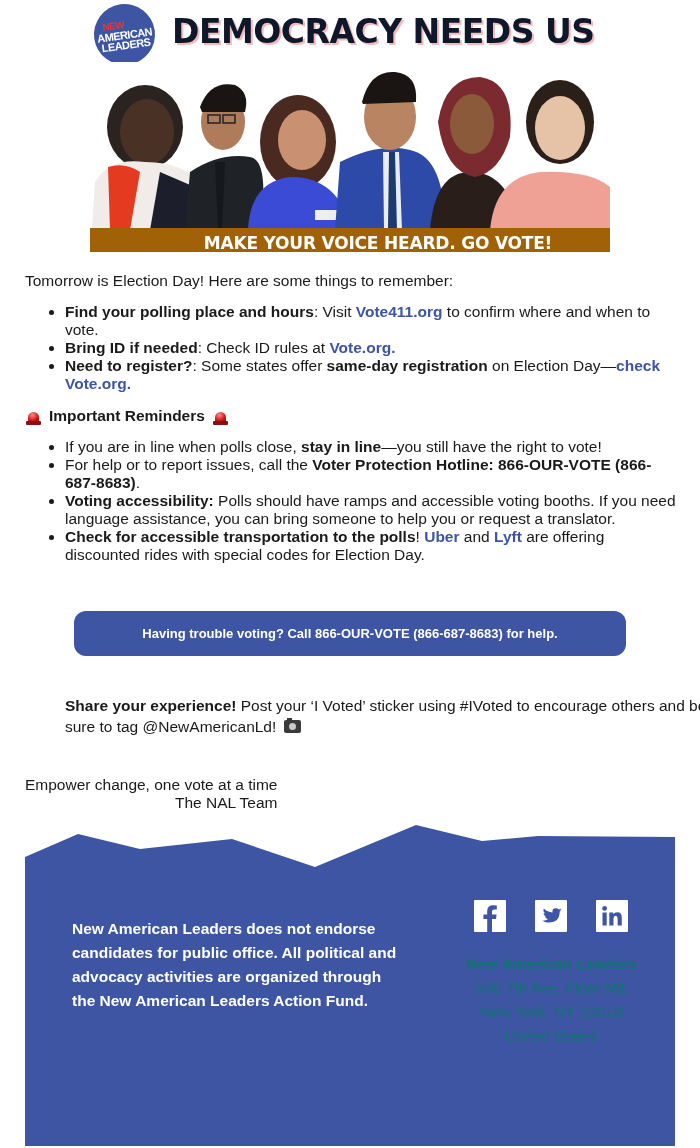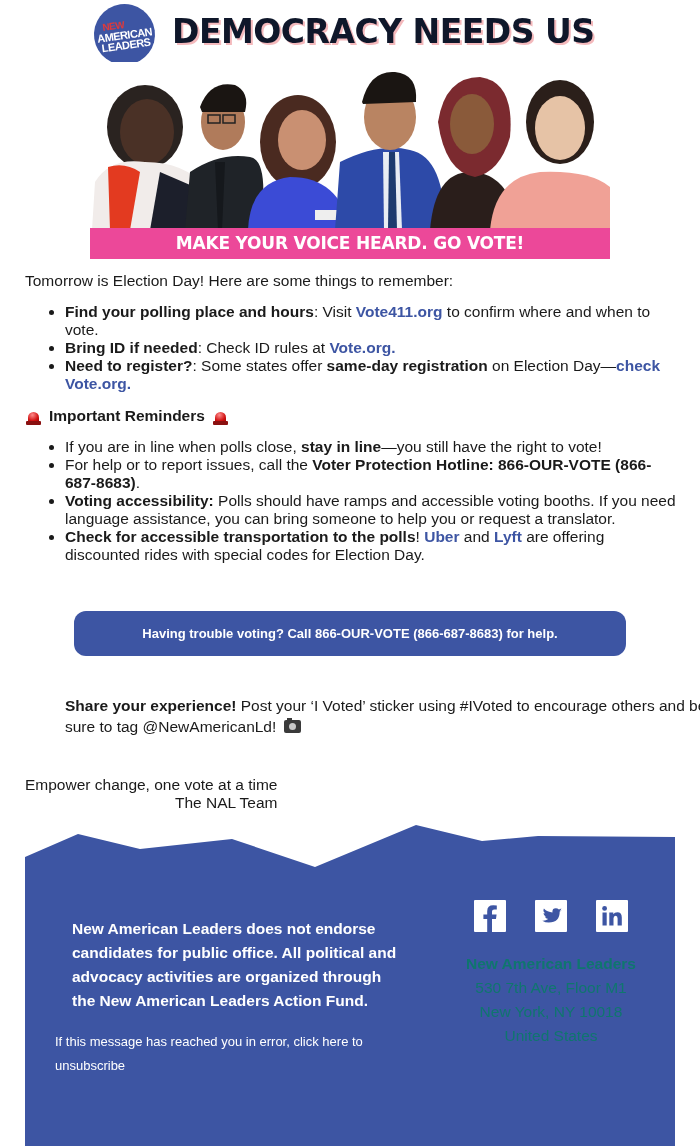--- a/index.html
+++ b/index.html
@@ -10,23 +10,23 @@
           background: #3d55a3; display: flex; flex-direction: column; align-items: center; justify-content: center;
           transform: rotate(-8deg); }
   .logo span { display: block; font-family: "Liberation Sans", sans-serif; font-weight: bold; line-height: 10px; letter-spacing: -0.5px; }
   .logo .l1 { color: #e03a3a; font-size: 10px; margin-left: -20px; }
   .logo .l2 { color: #ffffff; font-size: 11px; }
   .logo .l3 { color: #ffffff; font-size: 11px; }
   .headline { position: absolute; left: 172px; top: 12px; font-family: "DejaVu Sans", sans-serif; font-weight: bold;
               font-size: 33px; letter-spacing: -0.5px; color: #0f172a; text-shadow: 2px 2px 0 #f4b9bc; white-space: nowrap; }
   .hero { position: absolute; left: 90px; top: 62px; width: 520px; height: 197px; overflow: hidden; background: #ffffff; }
   .people { position: absolute; left: 0; top: 0; width: 520px; height: 168px; }
-  .banner { position: absolute; left: 0; top: 166px; width: 520px; height: 31px; background: #ec4899;
+  .banner { position: absolute; left: 0; top: 166px; width: 520px; height: 24px; background: #a16207;
             color: #ffffff; font-family: "DejaVu Sans", sans-serif; font-weight: bold; font-size: 17px;
-            text-align: center; line-height: 31px; letter-spacing: -0.2px; }
+            text-align: center; line-height: 31px; letter-spacing: -0.2px; padding-left: 28px; }
   .content { position: absolute; left: 25px; top: 272px; width: 655px; font-size: 15.5px; line-height: 18px; }
   .content p { margin: 0; }
   .content ul { margin: 13px 0 0 0; padding-left: 40px; }
   .content li { margin: 0; }
   .link { color: #3d55a3; font-weight: bold; text-decoration: none; }
   b { font-weight: bold; }
   .reminders-title { margin-top: 14px !important; font-weight: bold; display: flex; align-items: flex-end; gap: 7px; }
   .siren { display: inline-block; width: 17px; height: 14px; position: relative; }
   .siren .dome { position: absolute; left: 3px; top: 1px; width: 11px; height: 10px; border-radius: 6px 6px 1px 1px;
                  background: radial-gradient(circle at 40% 30%, #ff8a8a, #d11414 60%, #a00000); }
@@ -137,21 +137,20 @@
   <div>Empower change, one vote at a time</div>
   <div>The NAL Team</div>
 </div>
 
 <svg class="footer-shape" viewBox="0 820 700 330" width="700" height="330">
   <polygon fill="#3d55a3" points="25,857 78,834 140,849 232,839 315,867 416,825 482,841 538,836 675,837 675,1146 25,1146"></polygon>
 </svg>
 
 <div class="footer-left">
   <p class="disclaimer">New American Leaders does not endorse candidates for public office. All political and advocacy activities are organized through the New American Leaders Action Fund.</p>
-  <p class="unsub">If this message has reached you in error, click here to unsubscribe</p>
 </div>
 
 <div class="footer-right">
   <div class="socials">
     <div class="social">
       <svg width="32" height="32" viewBox="0 0 32 32">
         <path d="M18 32 V19 H22 L22.6 14.5 H18 V11.6 Q18 9.6 20.2 9.6 H22.8 V5.6 Q21 5.3 19.2 5.3 Q13.2 5.3 13.2 11.2 V14.5 H9.4 V19 H13.2 V32 Z" fill="#3d55a3"></path>
       </svg>
     </div>
     <div class="social">

